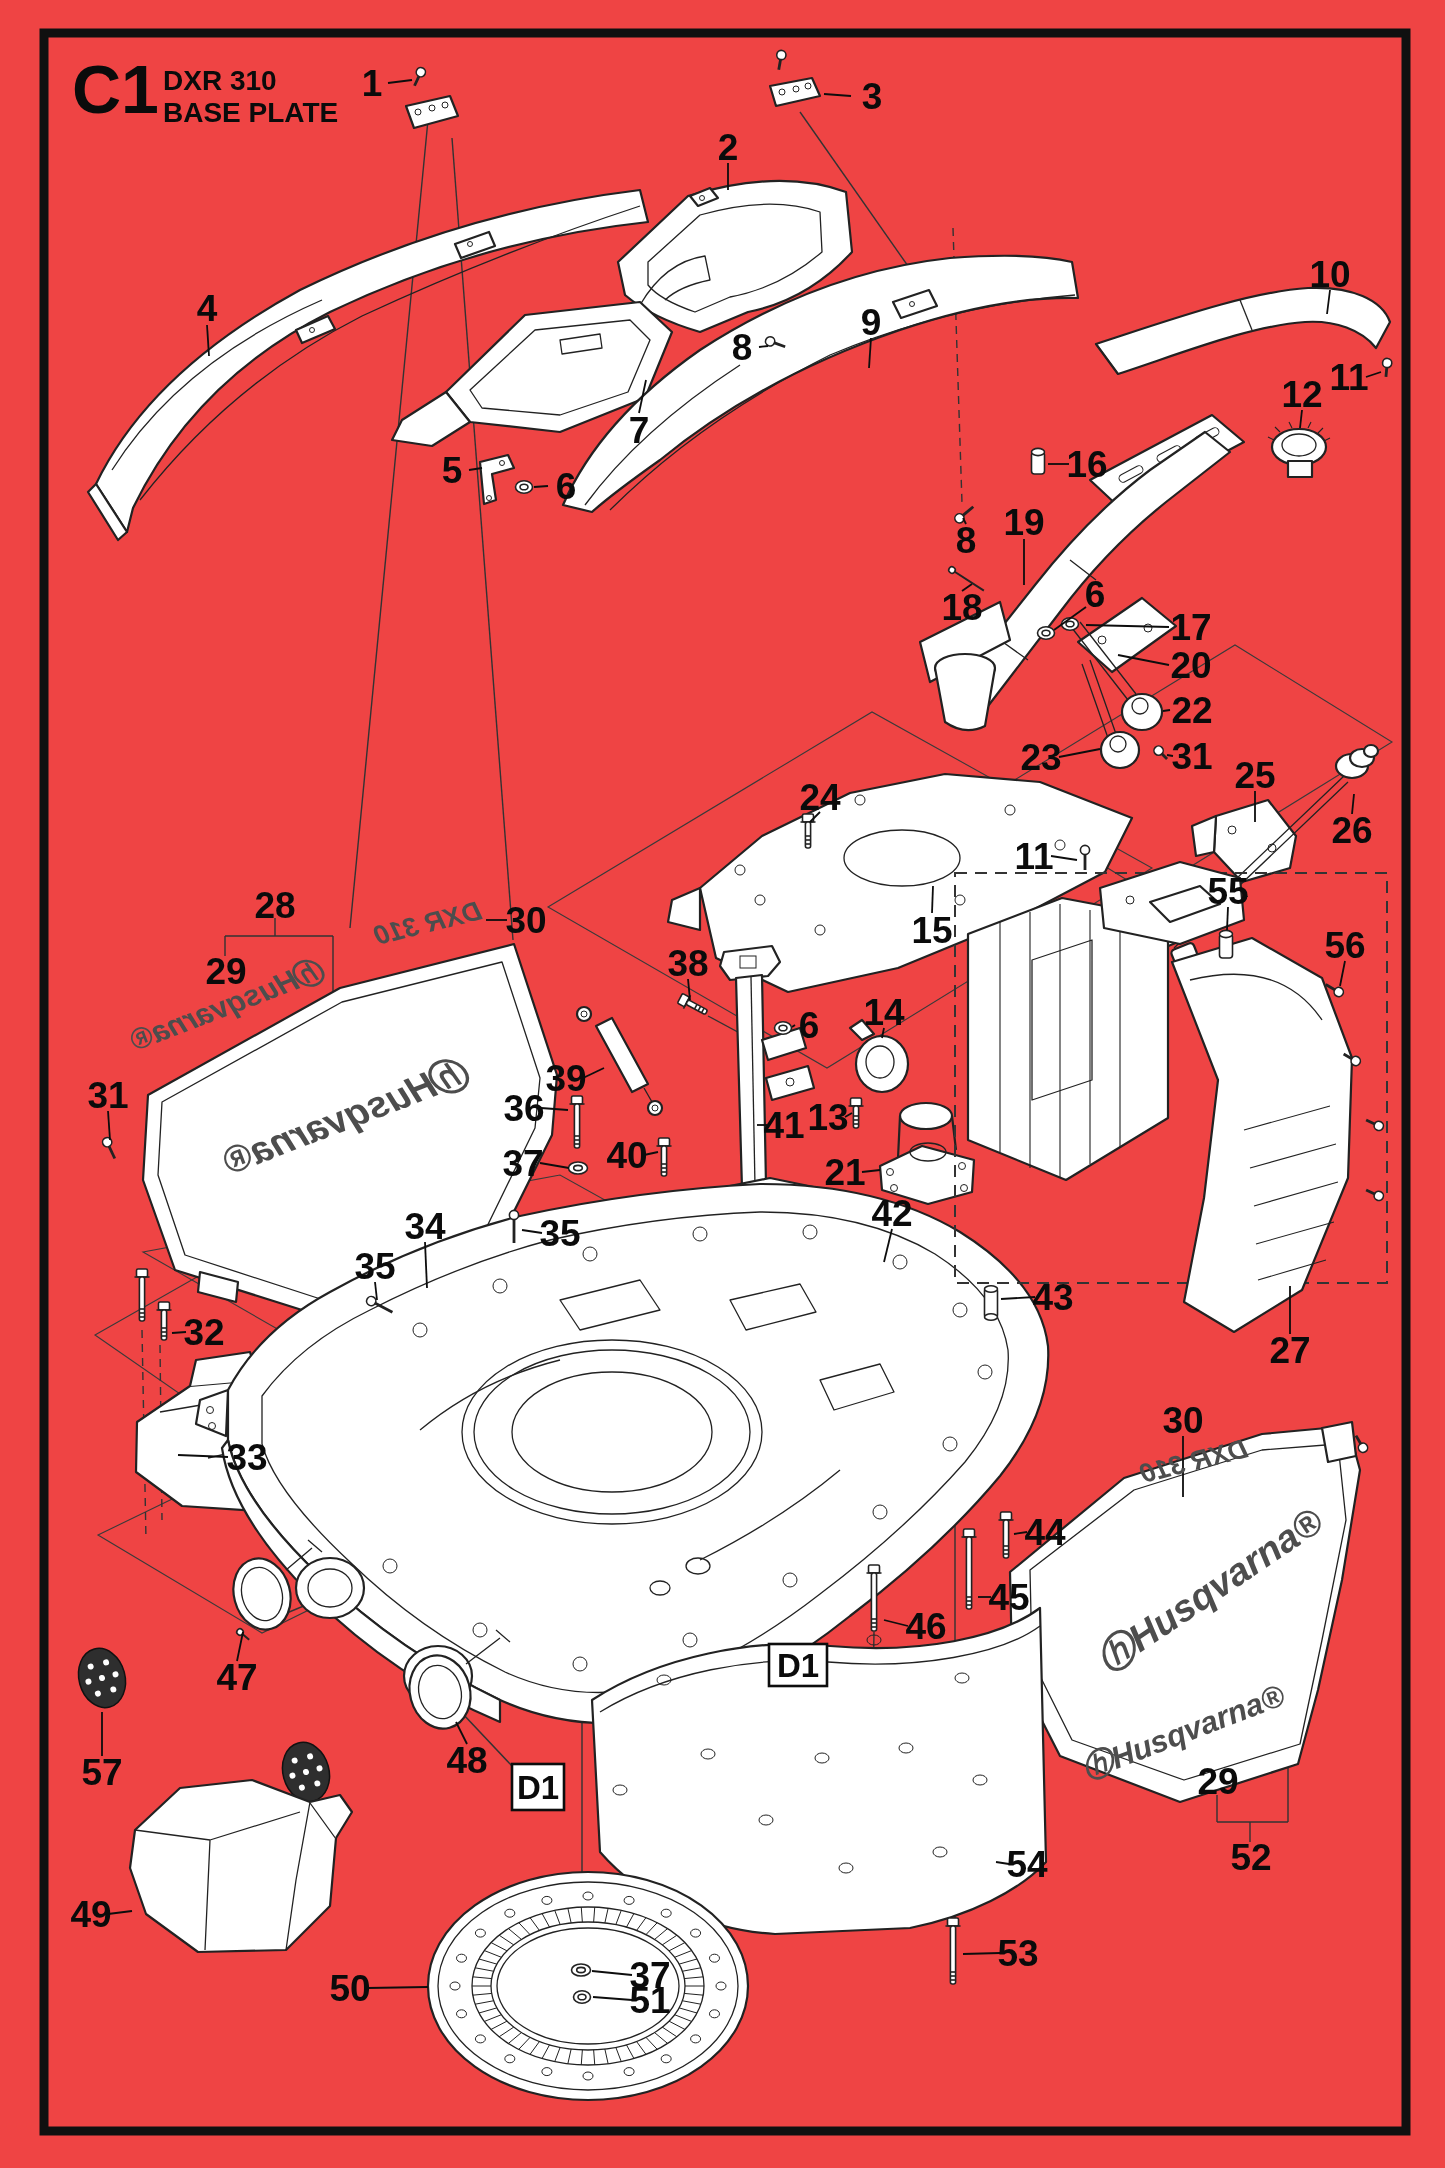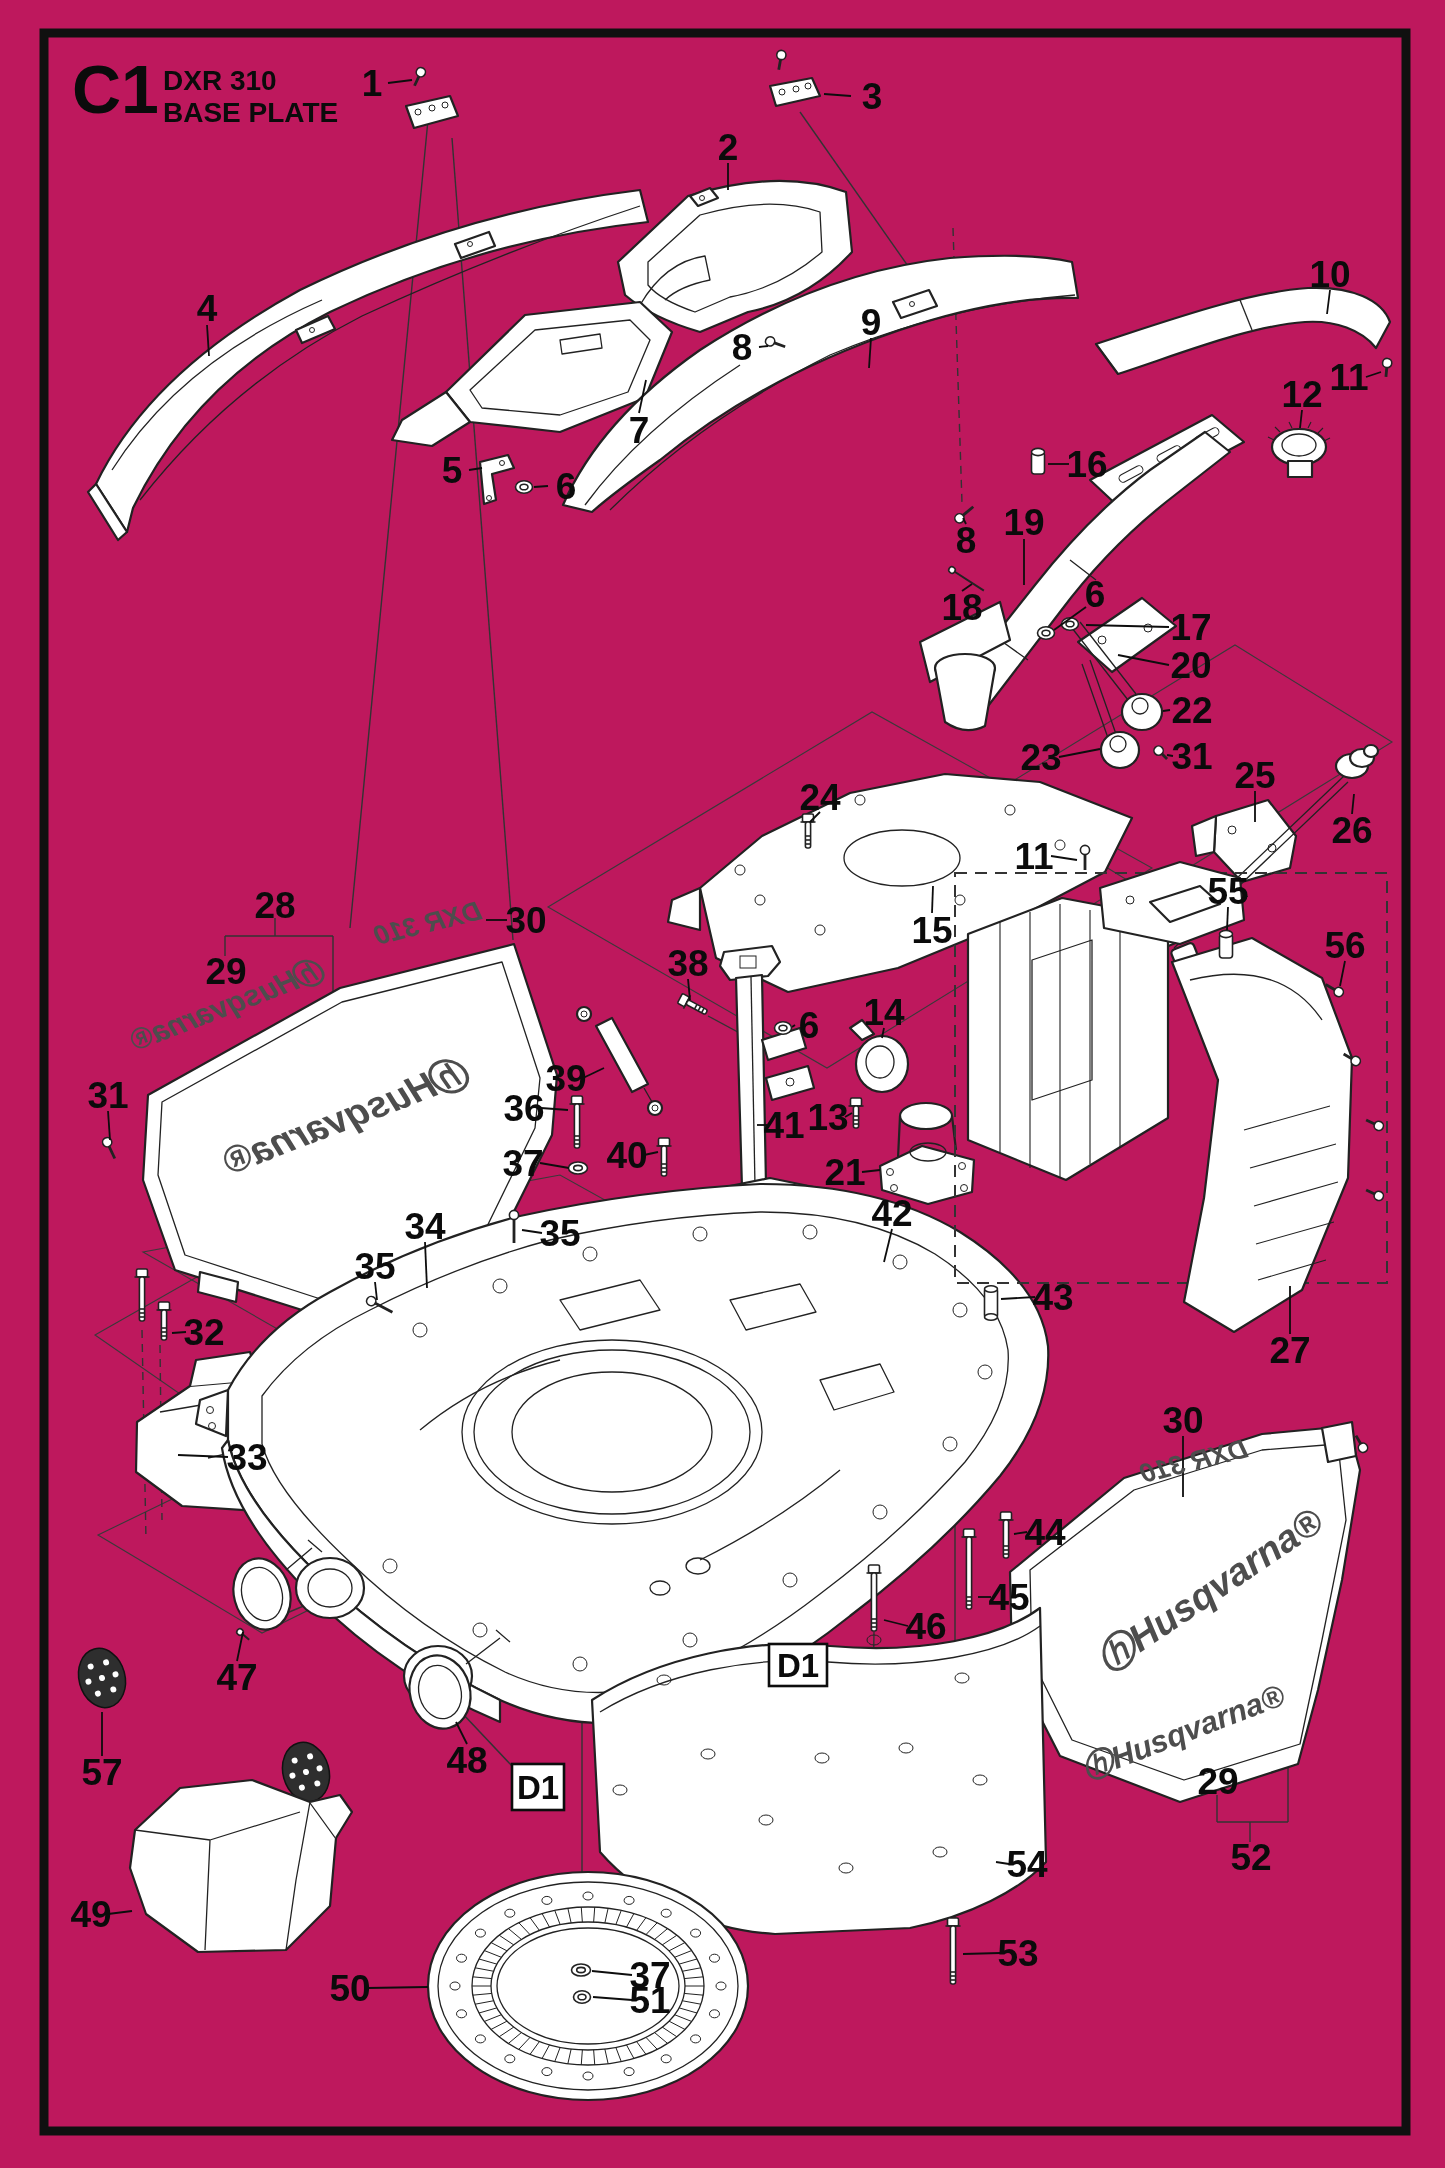--- a/index.html
+++ b/index.html
@@ -1,16 +1,16 @@
 <!DOCTYPE html>
 <html><head>
 <meta charset="utf-8">
 <style>
   html,body{margin:0;padding:0;background:#ffffff;}
-  .page{width:1445px;height:2168px;position:relative;background:#be185d;font-family:"Liberation Sans",sans-serif;}
+  .page{width:1445px;height:2168px;position:relative;background:#ef4444;font-family:"Liberation Sans",sans-serif;}
   svg{display:block}
   .frame{fill:none;stroke:#101010;stroke-width:9;}
   .title-code{font-family:"Liberation Sans",sans-serif;font-weight:800;font-size:68px;fill:#0b0b0b;}
   .title-small{font-family:"Liberation Sans",sans-serif;font-weight:bold;font-size:28px;fill:#0b0b0b;}
   .outline{fill:#ffffff;stroke:#222;stroke-width:2.2;stroke-linejoin:round;}
   .inner{fill:none;stroke:#222;stroke-width:1.3;stroke-linejoin:round;}
   .thin{fill:none;stroke:#222;stroke-width:1;}
   .plane{fill:none;stroke:#3a3a3a;stroke-width:1.1;}
   .guide{fill:none;stroke:#333;stroke-width:1.4;}
   .dash{stroke-dasharray:8 6;}

